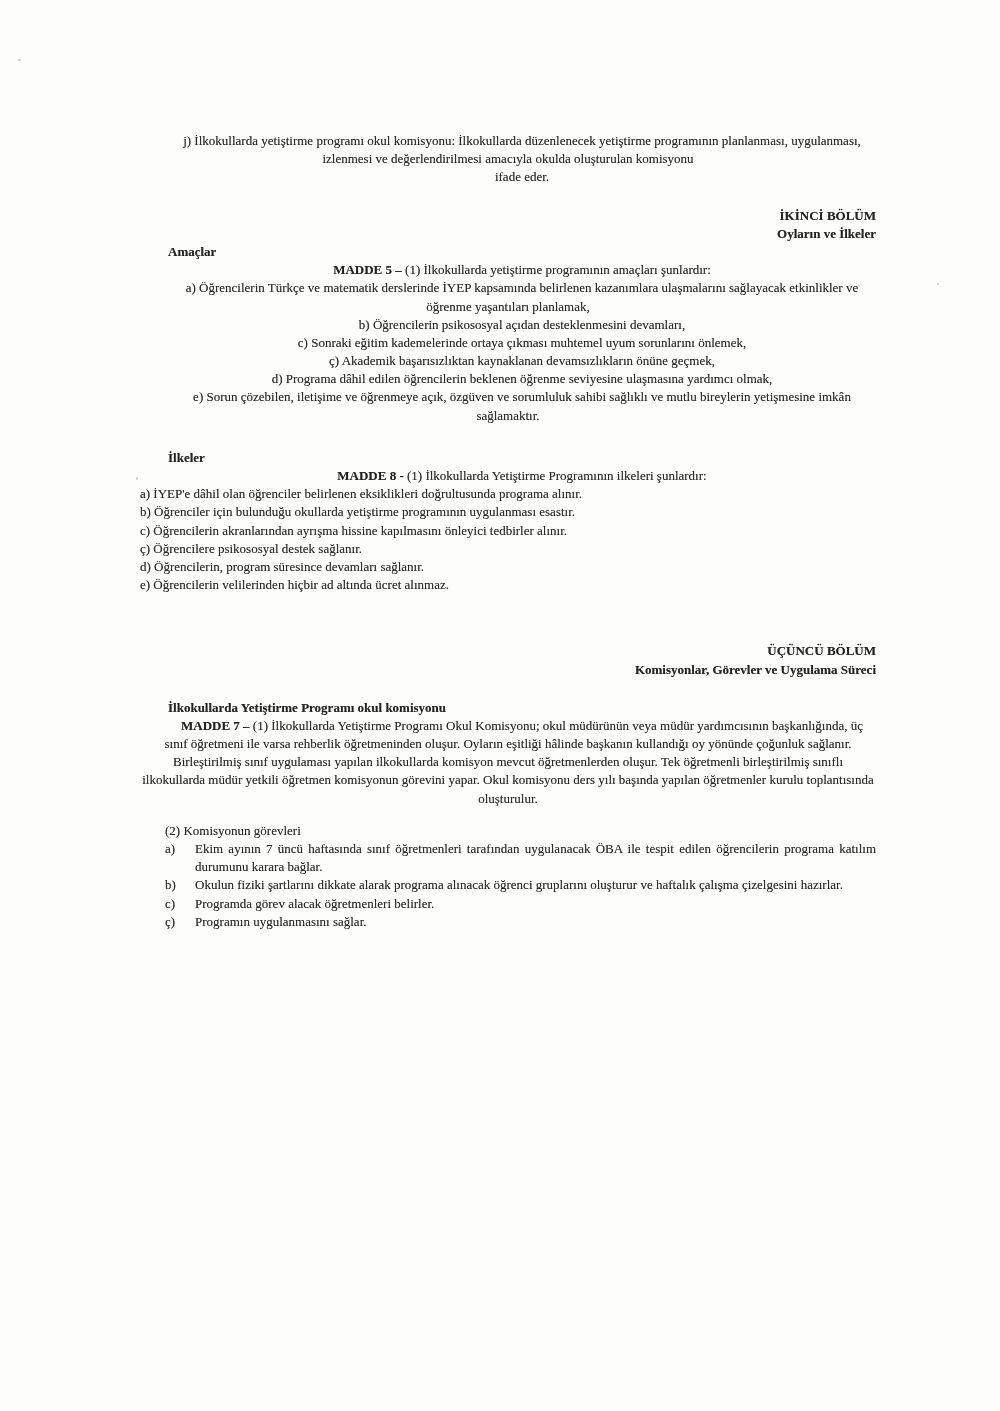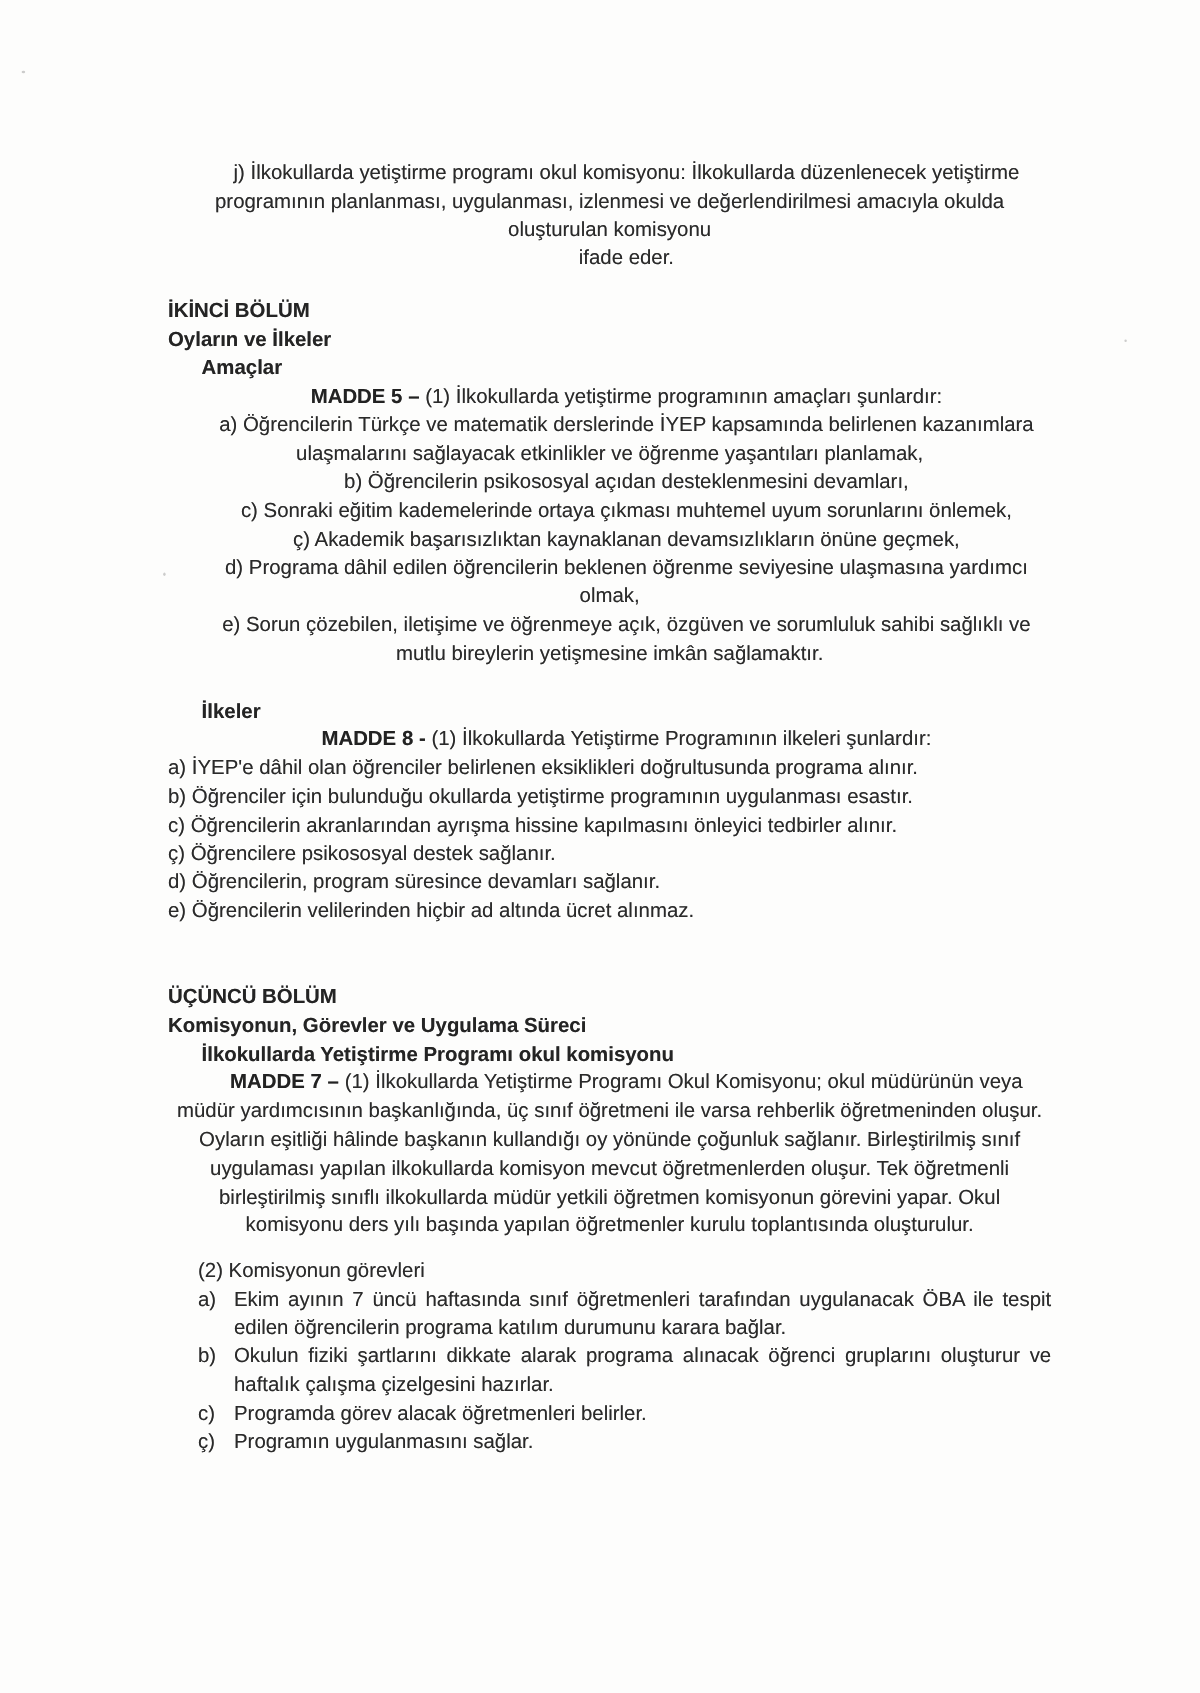--- a/index.html
+++ b/index.html
@@ -12,45 +12,45 @@
     height: 1411px;
     position: relative;
     overflow: hidden;
   }
   .page {
     box-sizing: border-box;
     width: 1000px;
     min-height: 1411px;
     background: #fdfdfc;
     padding: 132px 124px 40px 140px;
-    font-family: Liberation Sans, sans-serif;
-    font-size: 17px;
+    font-family: Liberation Serif, serif;
+    font-size: 13px;
     line-height: 1.4;
     color: #2a2a2a;
     text-shadow: 0 0 0.5px rgba(40,40,40,0.45);
   }
   p { margin: 0; }
   .justify { text-align: justify; }
   .indent { text-indent: 28px; text-align: center; }
   strong { font-weight: bold; color: #222; }
   .chapter {
-    text-align: left;
+    text-align: right;
     font-weight: bold;
     color: #242424;
   }
   .chapter-2 { margin-top: 20px; }
   .chapter-3 { margin-top: 48px; }
   .sub-heading {
     font-weight: bold;
     color: #242424;
     text-indent: 28px;
   }
   .amaclar-heading { }
   .ilkeler-heading { margin-top: 24px; }
-  .komisyon-heading { }
+  .komisyon-heading { margin-top: 20px; }
   .duties-block { margin-left: 25px; margin-top: 14px; }
   .duties-heading { }
   .duty {
     display: flex;
     align-items: flex-start;
   }
   .duty-marker {
     flex: 0 0 30px;
   }
   .duty-text {
@@ -93,21 +93,21 @@
 <span>(1) İlkokullarda Yetiştirme Programının ilkeleri şunlardır:</span></p>
   <p>a) İYEP'e dâhil olan öğrenciler belirlenen eksiklikleri doğrultusunda programa alınır.</p>
   <p>b) Öğrenciler için bulunduğu okullarda yetiştirme programının uygulanması esastır.</p>
   <p>c) Öğrencilerin akranlarından ayrışma hissine kapılmasını önleyici tedbirler alınır.</p>
   <p>ç) Öğrencilere psikososyal destek sağlanır.</p>
   <p>d) Öğrencilerin, program süresince devamları sağlanır.</p>
   <p>e) Öğrencilerin velilerinden hiçbir ad altında ücret alınmaz.</p>
 
   <div class="chapter chapter-3">
     <p>ÜÇÜNCÜ BÖLÜM</p>
-    <p>Komisyonun, Görevler ve Uygulama Süreci</p>
+    <p>Komisyonlar, Görevler ve Uygulama Süreci</p>
   </div>
 
   <p class="sub-heading komisyon-heading">İlkokullarda Yetiştirme Programı okul komisyonu</p>
   <p class="justify indent"><strong>MADDE 7 –</strong>
 <span>(1) İlkokullarda Yetiştirme Programı Okul Komisyonu; okul müdürünün veya müdür yardımcısının başkanlığında, üç sınıf öğretmeni ile varsa rehberlik öğretmeninden oluşur. Oyların eşitliği hâlinde başkanın kullandığı oy yönünde çoğunluk sağlanır. Birleştirilmiş sınıf uygulaması yapılan ilkokullarda komisyon mevcut öğretmenlerden oluşur. Tek öğretmenli birleştirilmiş sınıflı ilkokullarda müdür yetkili öğretmen komisyonun görevini yapar. Okul komisyonu ders yılı başında yapılan öğretmenler kurulu toplantısında oluşturulur.</span></p>
 
   <div class="duties-block">
     <p class="duties-heading">(2) Komisyonun görevleri</p>
     <div class="duty">
       <span class="duty-marker">a)</span>

